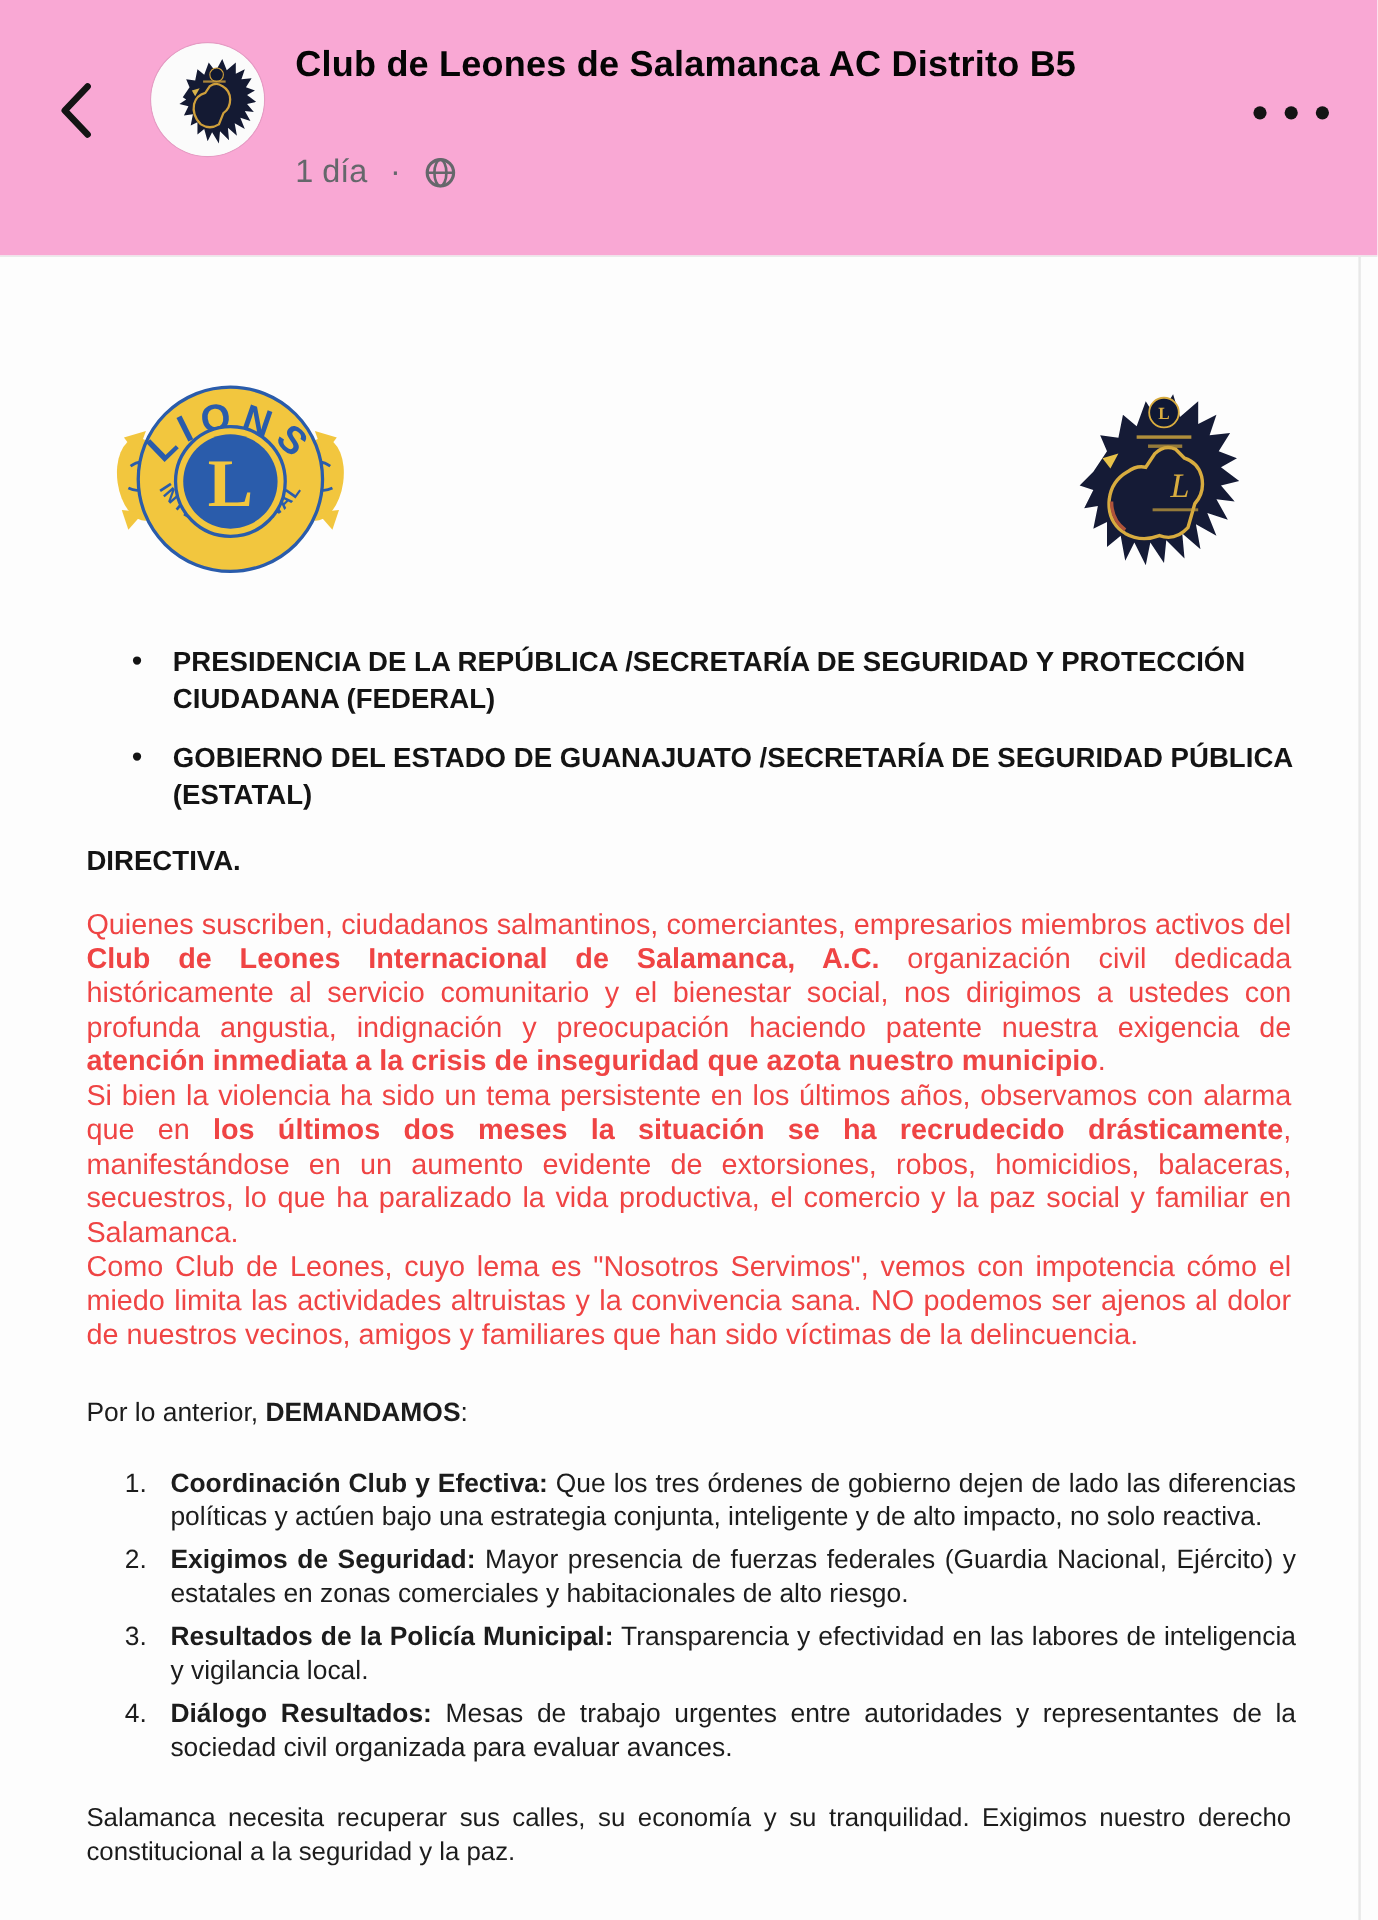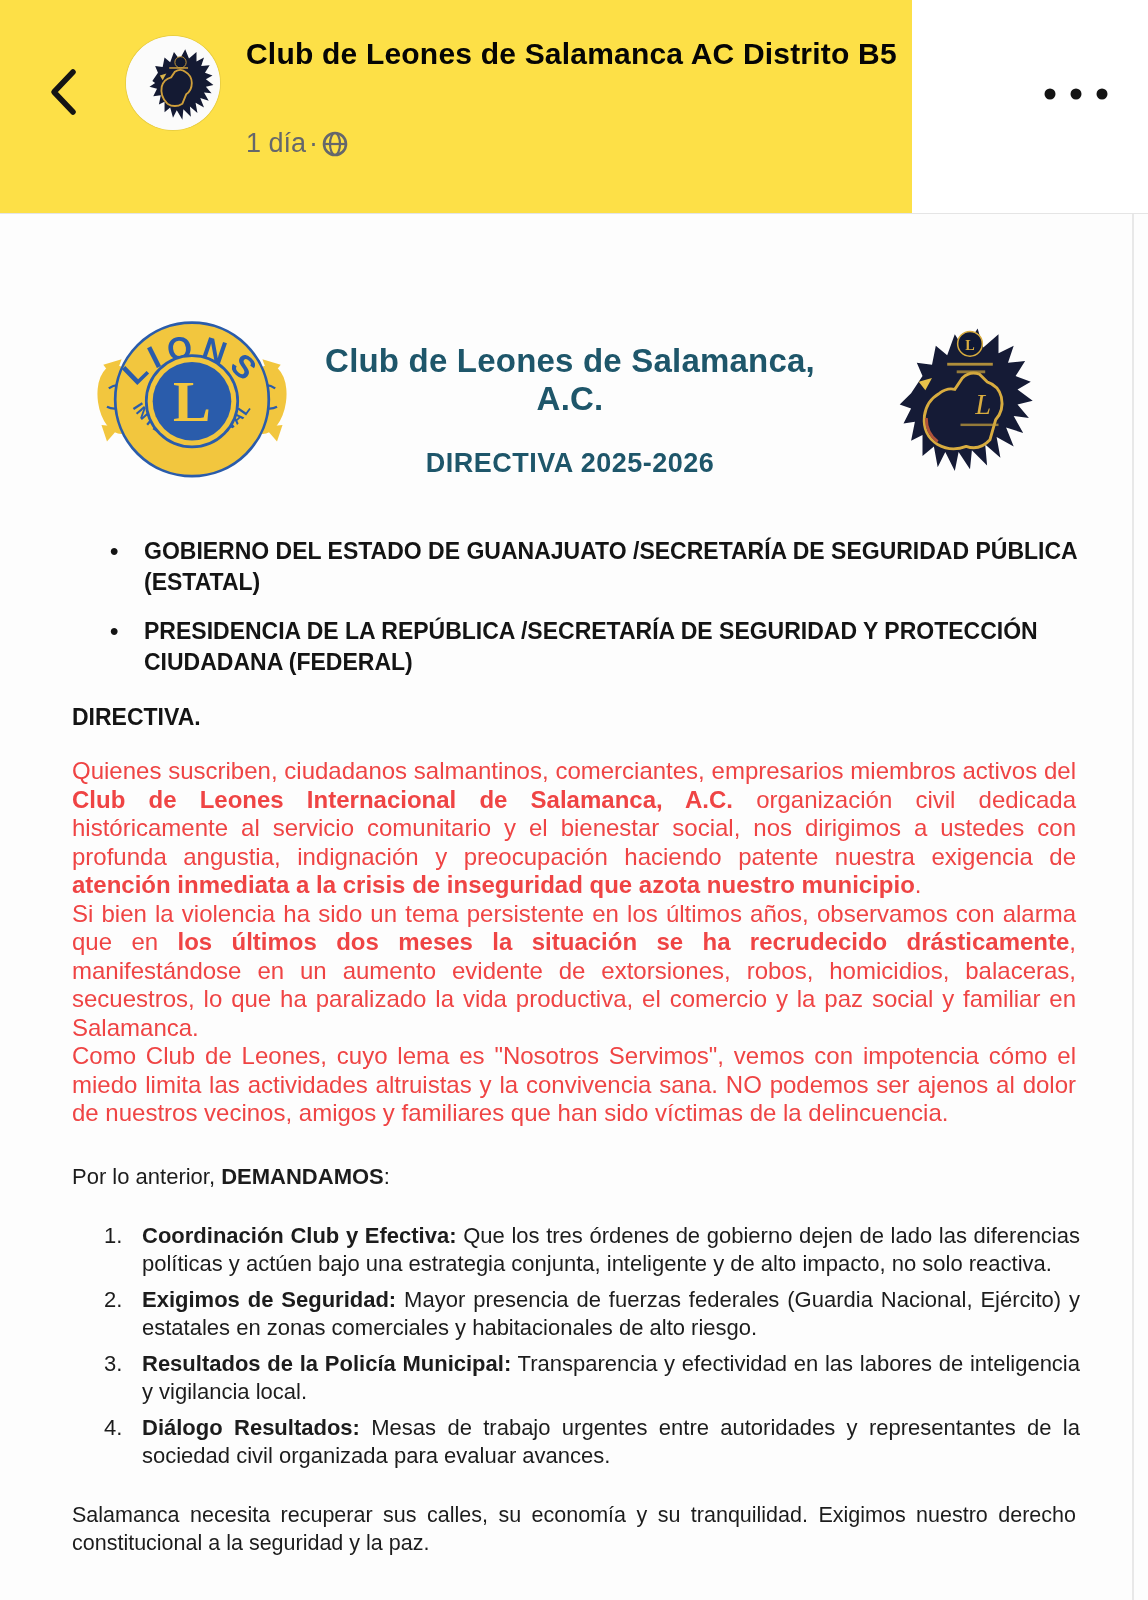--- a/index.html
+++ b/index.html
@@ -3,29 +3,29 @@
 <meta charset="utf-8">
 <style>
   * { box-sizing: border-box; }
   html,body { margin:0; padding:0; }
   body {
     width:1148px; height:1600px; position:relative; overflow:hidden;
     background:#ffffff; font-family:"Liberation Sans", sans-serif; color:#1d1d1d;
   }
 
   
-  .post-header { position:absolute; top:0; left:0; width:912px; height:213px; background:#fde047; }
+  .post-header { position:absolute; top:0; left:0; width:1148px; height:213px; background:#f9a8d4; }
   .back-btn { position:absolute; left:40px; top:62px; width:50px; height:60px; background:none; border:none; padding:0; cursor:pointer; }
   .avatar { position:absolute; left:126px; top:36px; width:94px; height:94px; border-radius:50%; overflow:hidden; background:#f7f7f7; box-shadow:0 0 0 1px rgba(0,0,0,.08); cursor:pointer; }
   .avatar svg { width:100%; height:100%; display:block; }
   .page-title {
     position:absolute; left:246px; top:30px; width:730px;
     font-size:30px; font-weight:700; color:#050505; line-height:47px; letter-spacing:.2px; cursor:pointer;
   }
-  .meta-row { position:absolute; left:246px; top:128px; display:flex; align-items:center; gap:3px; color:#65676b; font-size:27px; font-weight:500; }
+  .meta-row { position:absolute; left:246px; top:128px; display:flex; align-items:center; gap:19px; color:#65676b; font-size:27px; font-weight:500; }
   .more-btn { position:absolute; left:1036px; top:72px; width:80px; height:44px; background:none; border:none; padding:0; cursor:pointer; }
 
   
   .photo {
     position:absolute; top:213px; left:0; width:1148px; height:1387px;
     background:#fdfdfd; border-top:1px solid #e5e5e5; overflow:hidden; cursor:pointer;
   }
   .photo::after { content:""; position:absolute; top:0; right:14px; width:2px; height:100%; background:#e8e8e8; }
 
   .doc-header { position:absolute; top:88px; left:0; width:1148px; height:200px; }
@@ -143,24 +143,20 @@
         <text font-family="Liberation Sans, sans-serif" font-size="17" font-weight="bold" fill="#2a5cab" letter-spacing="1.5">
           <textPath href="#arcBottom" startOffset="50%" text-anchor="middle">INTERNATIONAL</textPath>
         </text>
 
         <circle cx="105" cy="102" r="50" fill="#f2c63e" stroke="#2a5cab" stroke-width="3"></circle>
         <circle cx="105" cy="102" r="43" fill="#2a5cab"></circle>
         <text x="105" y="124" text-anchor="middle" font-family="Liberation Serif, serif" font-size="62" font-weight="bold" fill="#f2c63e">L</text>
       </svg>
     </div>
 
-    <div class="doc-title-block">
-      <div class="doc-title">Club de Leones de Salamanca, A.C.</div>
-      <div class="doc-subtitle">DIRECTIVA 2025-2026</div>
-    </div>
 
     <div class="lionhead">
       <svg viewBox="0 0 200 200">
         <path d="M58,96 L70,78 L64,64 L80,66 L84,46 L96,56 L104,34 L114,50 L128,28 L134,48 L150,34 L150,54 L166,46 L160,64 L178,62 L168,78 L184,84 L170,92 L186,104 L170,108 L182,122 L166,120 L176,138 L158,132 L166,152 L148,142 L152,164 L136,150 L138,172 L122,156 L120,176 L108,158 L104,178 L94,158 L86,174 L82,152 L70,162 L70,140 L58,146 L62,126 L50,128 L58,112 L46,108 Z" fill="#151b36"></path>
         <polygon points="66,84 80,80 73,93" fill="#e8c24a"></polygon>
         <path d="M86,150 Q70,140 72,120 Q74,104 88,96 Q96,90 104,92 L112,80 Q120,72 130,76 L138,84 Q150,88 153,100 Q156,114 147,124 L141,145 Q130,157 116,152 Q100,158 86,150 Z" fill="none" stroke="#d8ac3f" stroke-width="3"></path>
         <path d="M74,122 Q74,138 86,147" fill="none" stroke="#b0533a" stroke-width="3"></path>
         <circle cx="120" cy="44" r="13" fill="#0f1834" stroke="#d8ac3f" stroke-width="1.6"></circle>
         <text x="120" y="50" text-anchor="middle" font-family="Liberation Serif, serif" font-size="15" font-weight="bold" fill="#d8ac3f">L</text>
         <rect x="96" y="64" width="48" height="3" fill="#caa23c" opacity="0.85"></rect>
@@ -168,22 +164,22 @@
         <text x="134" y="118" text-anchor="middle" font-family="Liberation Serif, serif" font-size="30" font-style="italic" fill="#d8ac3f">L</text>
         <rect x="110" y="128" width="40" height="2.6" fill="#caa23c" opacity="0.7"></rect>
       </svg>
     </div>
   </div>
 
   <div class="doc-body">
 
 
     <ul class="recipients">
+      <li><span>PRESIDENCIA DE LA REPÚBLICA /SECRETARÍA DE SEGURIDAD Y PROTECCIÓN CIUDADANA (FEDERAL)</span></li>
       <li><span>GOBIERNO DEL ESTADO DE GUANAJUATO /SECRETARÍA DE SEGURIDAD PÚBLICA (ESTATAL)</span></li>
-      <li><span>PRESIDENCIA DE LA REPÚBLICA /SECRETARÍA DE SEGURIDAD Y PROTECCIÓN CIUDADANA (FEDERAL)</span></li>
     </ul>
 
     <div class="presente">DIRECTIVA.</div>
 
     <div class="paragraphs">
       <p><span>Quienes suscriben, ciudadanos salmantinos, comerciantes, empresarios miembros activos del </span><span class="b">Club de Leones Internacional de Salamanca, A.C.</span><span> organización civil dedicada históricamente al servicio comunitario y el bienestar social, nos dirigimos a ustedes con profunda angustia, indignación y preocupación haciendo patente nuestra exigencia de </span><span class="b">atención inmediata a la crisis de inseguridad que azota nuestro municipio</span><span>.</span></p>
       <p><span>Si bien la violencia ha sido un tema persistente en los últimos años, observamos con alarma que en </span><span class="b">los últimos dos meses la situación se ha recrudecido drásticamente</span><span>, manifestándose en un aumento evidente de extorsiones, robos, homicidios, balaceras, secuestros, lo que ha paralizado la vida productiva, el comercio y la paz social y familiar en Salamanca.</span></p>
       <p>Como Club de Leones, cuyo lema es "Nosotros Servimos", vemos con impotencia cómo el miedo limita las actividades altruistas y la convivencia sana. NO podemos ser ajenos al dolor de nuestros vecinos, amigos y familiares que han sido víctimas de la delincuencia.</p>
     </div>
 

